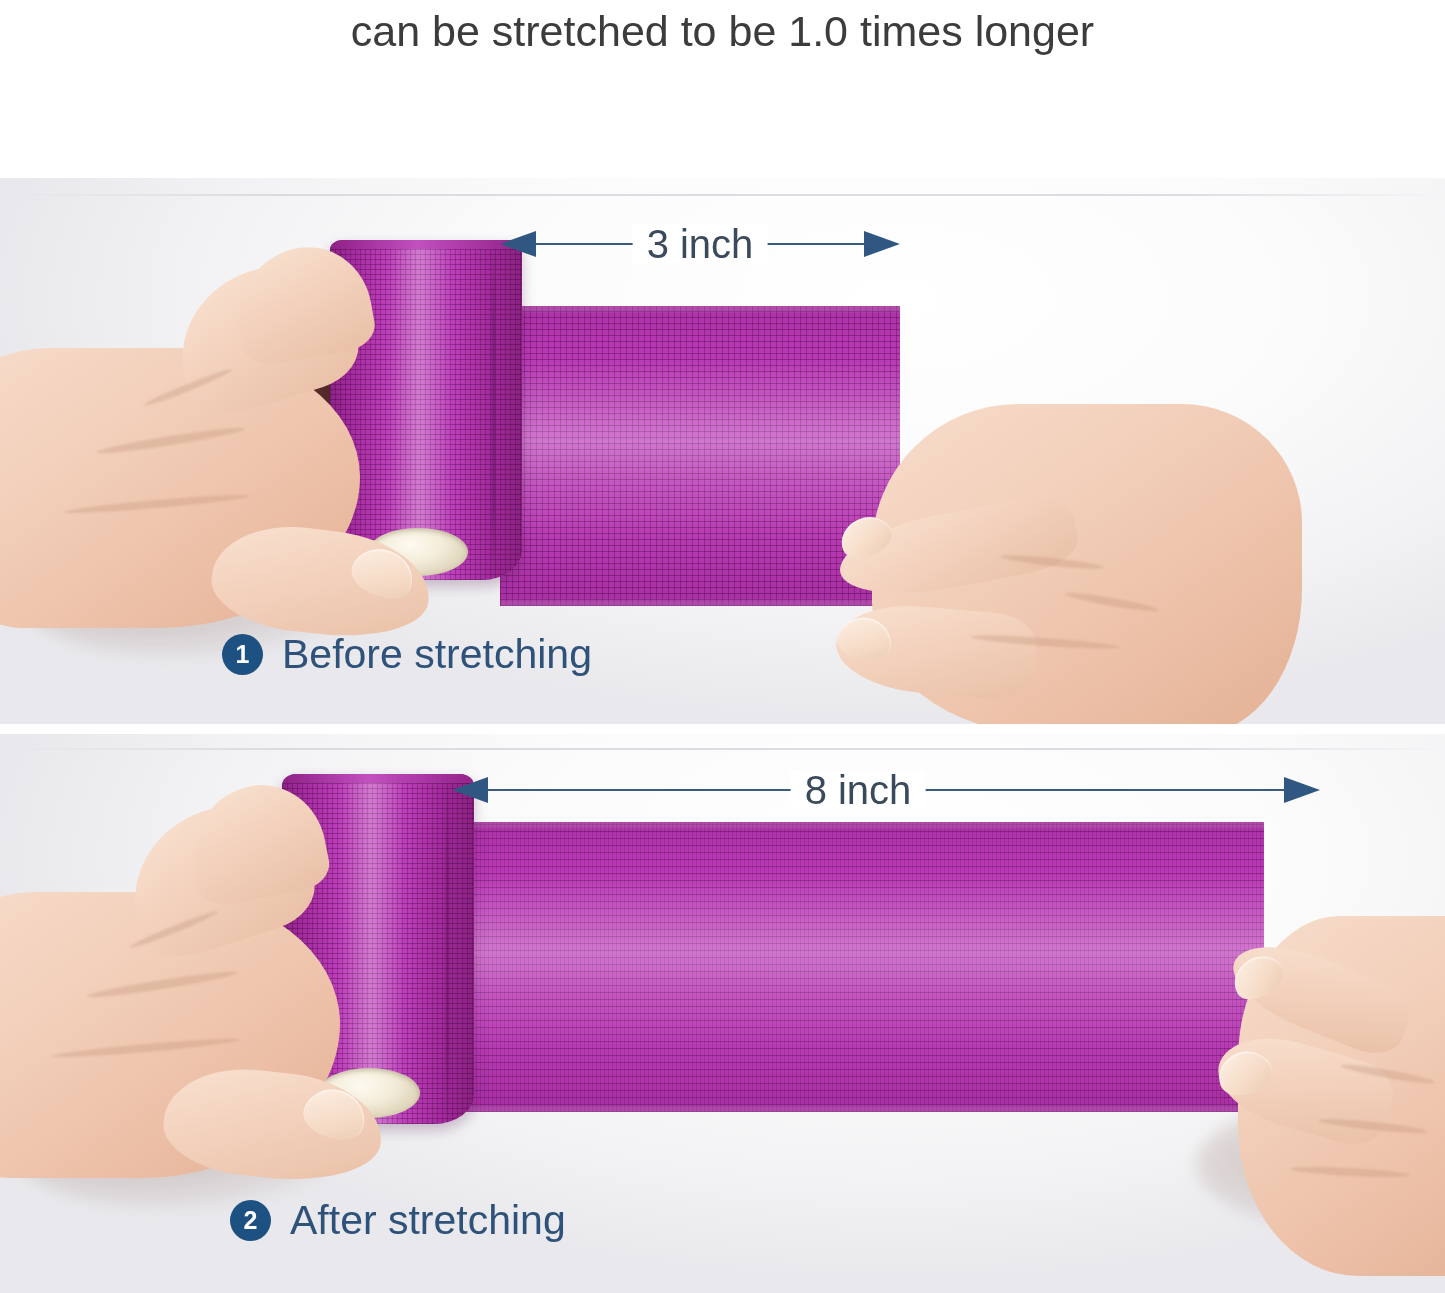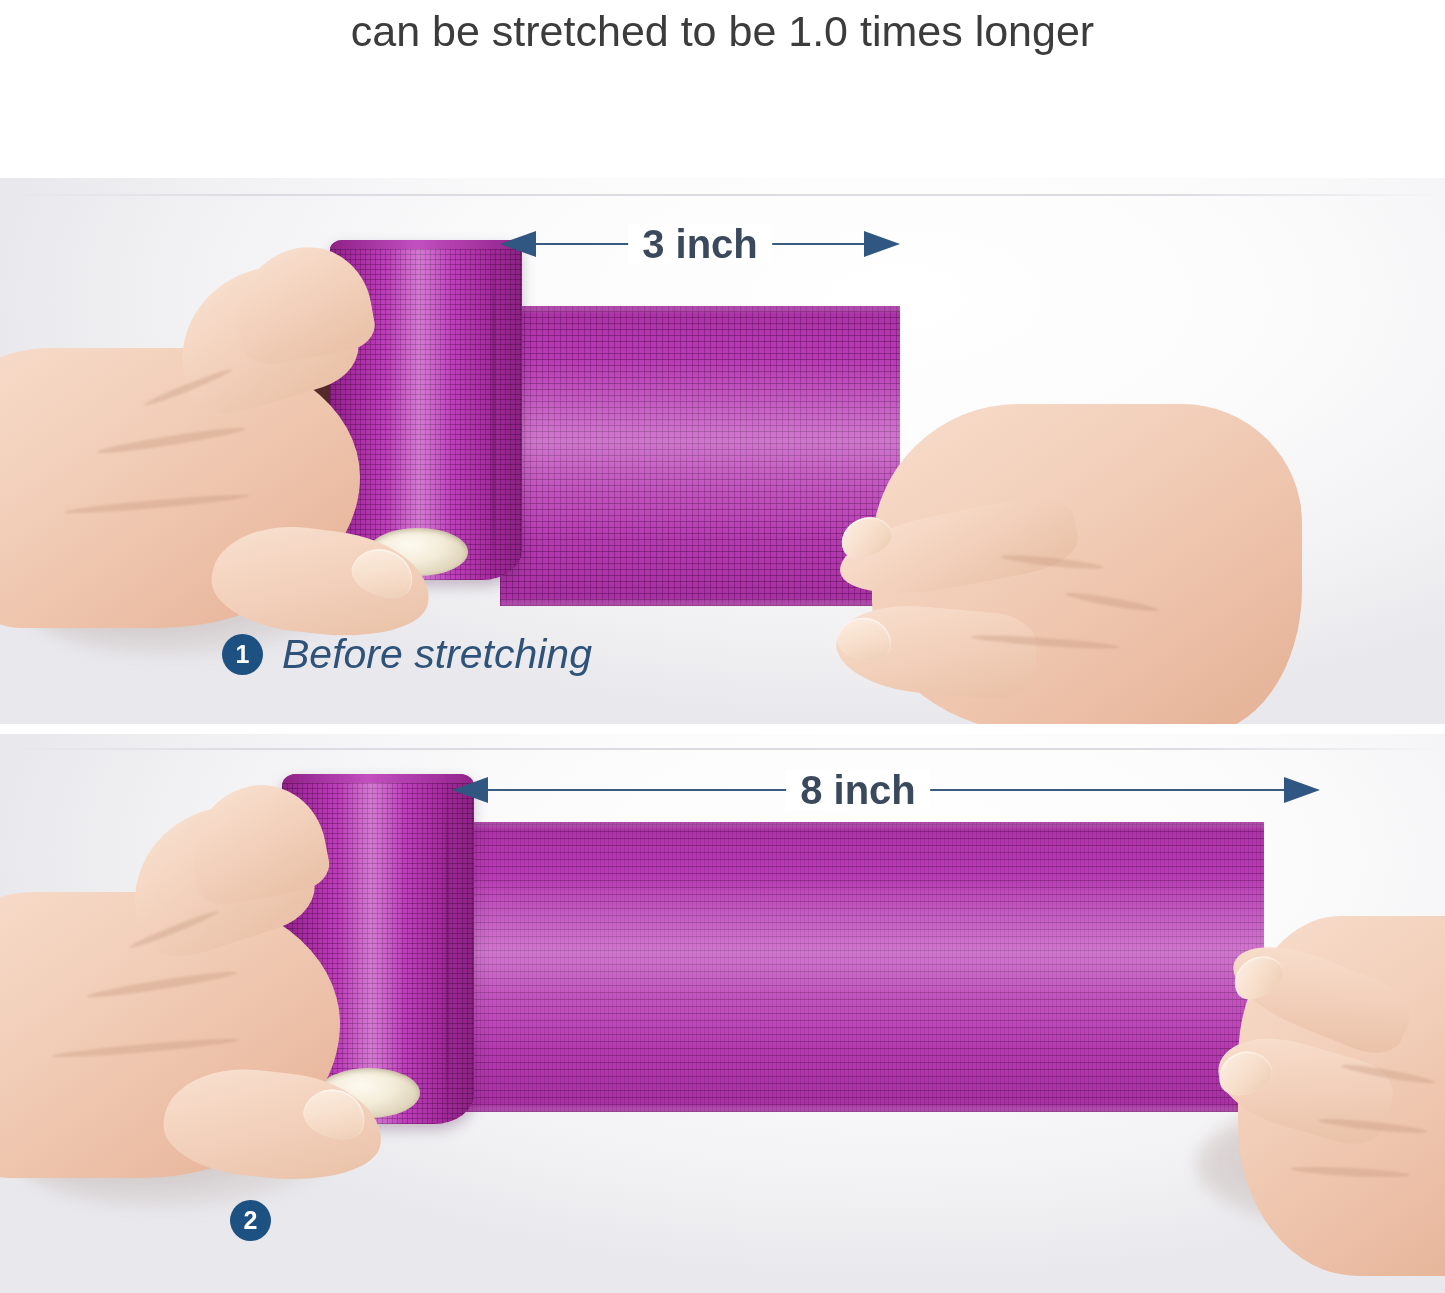--- a/index.html
+++ b/index.html
@@ -224,21 +224,20 @@
   .measure-label {
     position: absolute;
     top: 50%;
     transform: translate(-50%, -50%);
     background: #ffffff;
     padding: 0 14px;
     font-size: 40px;
     color: #3a4a5c;
     white-space: nowrap;
     line-height: 1;
-    font-weight: bold;
   }
 
   
   .step {
     position: absolute;
     display: flex;
     align-items: center;
     gap: 19px;
   }
   .step-badge {
@@ -252,21 +251,20 @@
     align-items: center;
     justify-content: center;
     line-height: 1;
     flex: 0 0 auto;
   }
   .step-label {
     font-size: 41px;
     color: #2e5279;
     white-space: nowrap;
     line-height: 1;
-    font-style: italic;
   }
 </style>
 </head>
 <body>
 
 <div id="header">
   <p id="subhead">can be stretched to be 1.0 times longer</p>
 </div>
 
 <div class="panel" id="panel-before">
@@ -379,14 +377,15 @@
 
   <div class="measure" style="left:452px; top:36px; width:868px; height:40px;">
     <div class="measure-line" style="left:30px; right:30px;"></div>
     <div class="arrowhead left"></div>
     <div class="arrowhead right"></div>
     <div class="measure-label" style="left:406px;">8 inch</div>
   </div>
 
   <div class="step" style="left:230px; top:466px;">
     <div class="step-badge">2</div>
+    <div class="step-label">After stretching</div>
   </div>
 </div>
 
 </body></html>

